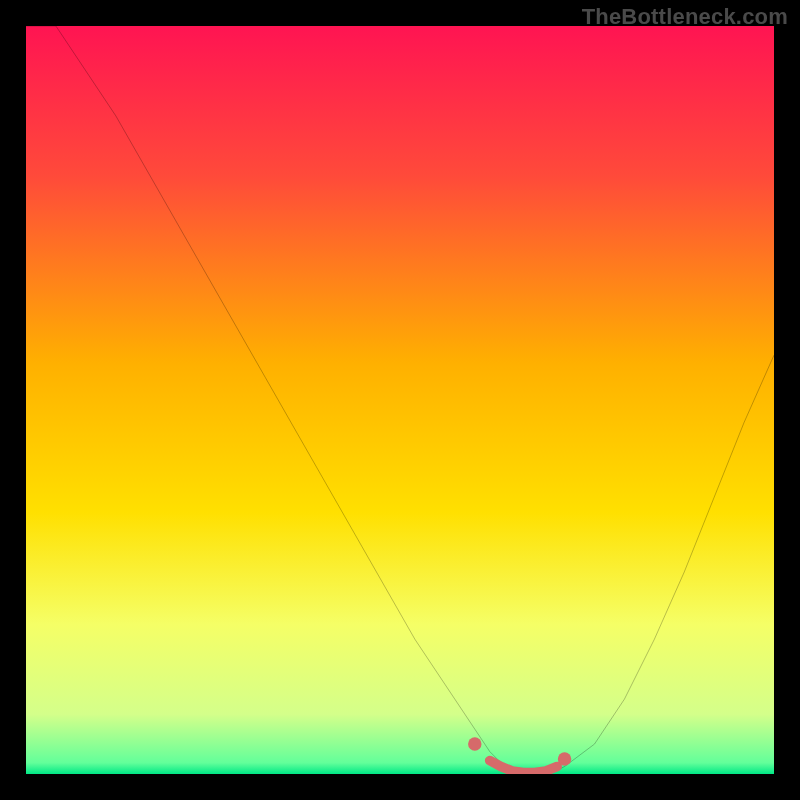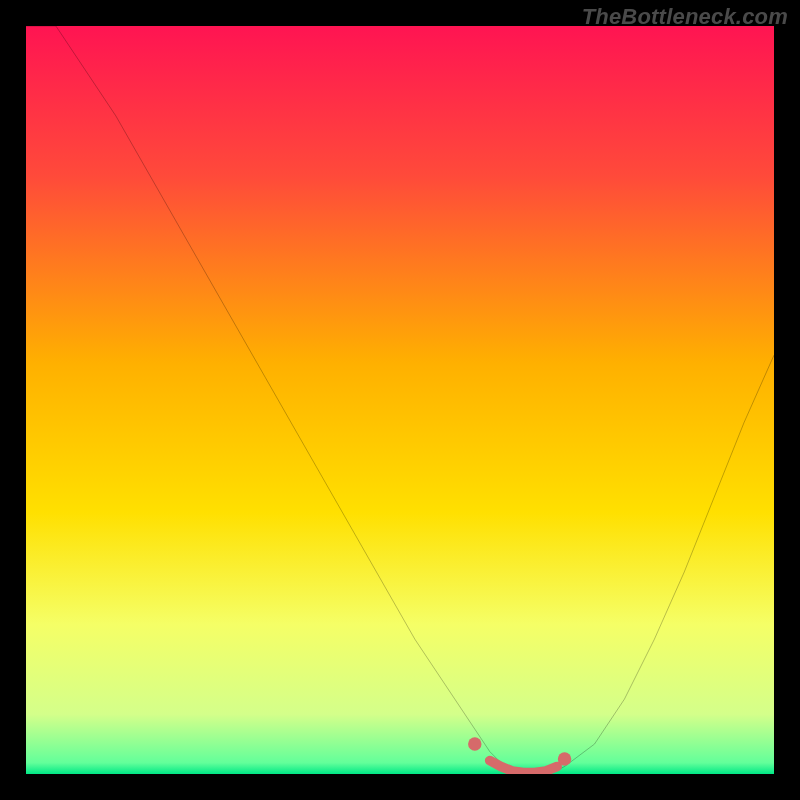--- a/index.html
+++ b/index.html
@@ -19,21 +19,20 @@
   }
   .watermark {
     position: absolute;
     top: 4px;
     right: 12px;
     color: #4a4a4a;
     font-size: 22px;
     font-weight: 600;
     letter-spacing: 0.2px;
     user-select: none;
-    font-style: italic;
   }
   .plot {
     position: absolute;
     left: 26px;
     top: 26px;
     width: 748px;
     height: 748px;
   }
   .plot svg {
     display: block;

